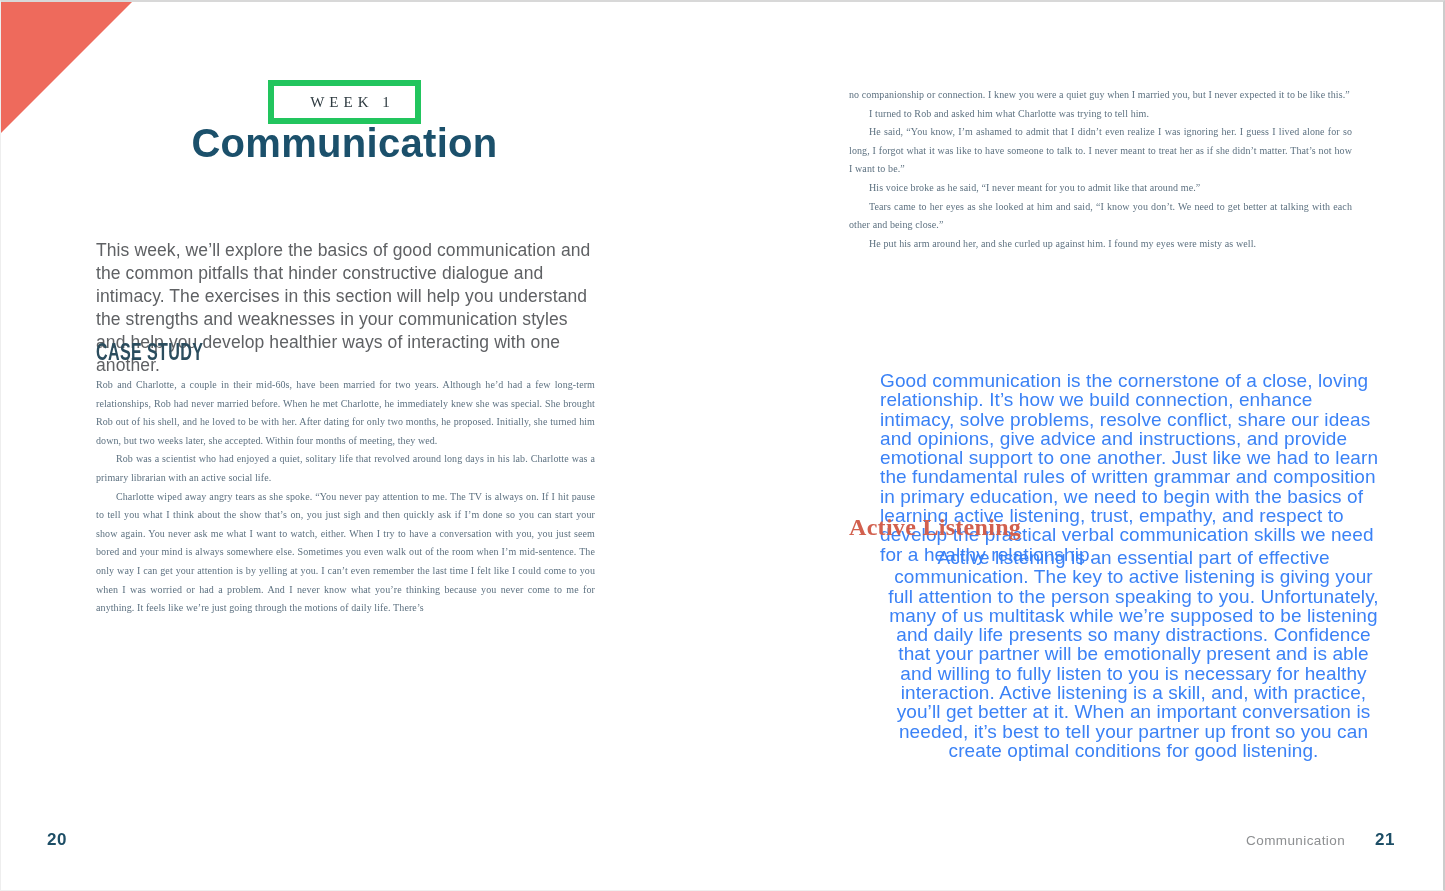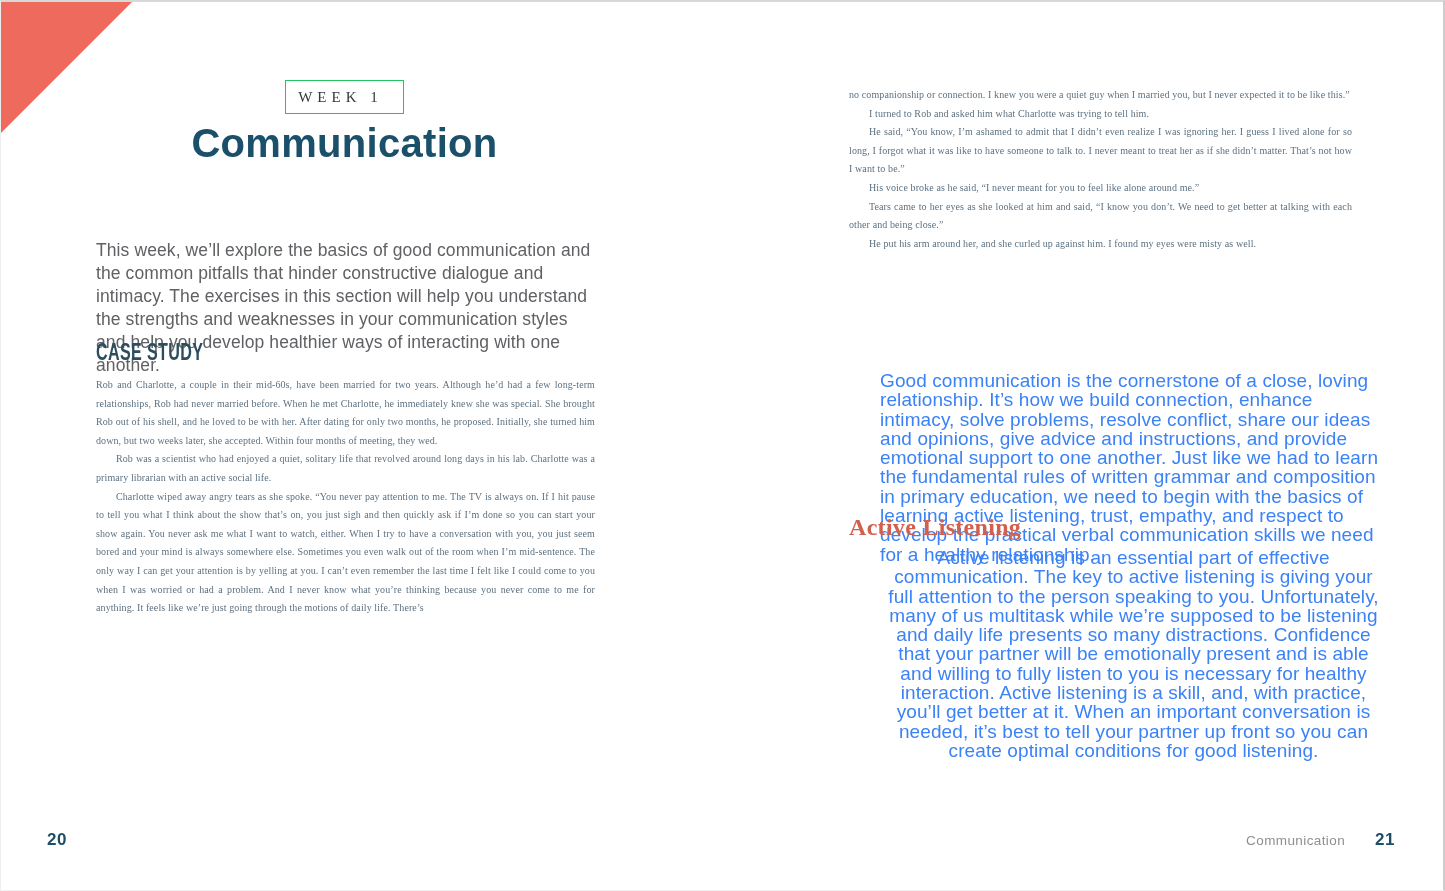--- a/index.html
+++ b/index.html
@@ -26,22 +26,22 @@
     clip-path: polygon(0 0, 100% 0, 0 100%);
   }
 
   
   .week-badge-row {
     position: absolute;
     top: 78px; left: 95px; width: 497px;
     display: flex; justify-content: center;
   }
   .week-badge {
-    border: 1px solid #22c55e;
-    padding: 8px 20px 7px 12px;
+    border: 6px solid #22c55e;
+    padding: 8px 20px 7px 36px;
     font-family: "Liberation Serif", serif;
     font-size: 15px;
     letter-spacing: 5px;
     color: #2e3a40;
   }
   .chapter-title {
     position: absolute;
     top: 119px; left: 95px; width: 497px;
     text-align: center;
     font-size: 40px;
@@ -153,21 +153,21 @@
     <p class="indent">Rob was a scientist who had enjoyed a quiet, solitary life that revolved around long days in his lab. Charlotte was a primary librarian with an active social life.</p>
     <p class="indent">Charlotte wiped away angry tears as she spoke. “You never pay attention to me. The TV is always on. If I hit pause to tell you what I think about the show that’s on, you just sigh and then quickly ask if I’m done so you can start your show again. You never ask me what I want to watch, either. When I try to have a conversation with you, you just seem bored and your mind is always somewhere else. Sometimes you even walk out of the room when I’m mid-sentence. The only way I can get your attention is by yelling at you. I can’t even remember the last time I felt like I could come to you when I was worried or had a problem. And I never know what you’re thinking because you never come to me for anything. It feels like we’re just going through the motions of daily life. There’s</p>
   </div>
 
   <div class="folio folio-left">20</div>
 
   <div class="serif-col case-right">
     <p>no companionship or connection. I knew you were a quiet guy when I married you, but I never expected it to be like this.”</p>
     <p class="indent">I turned to Rob and asked him what Charlotte was trying to tell him.</p>
     <p class="indent">He said, “You know, I’m ashamed to admit that I didn’t even realize I was ignoring her. I guess I lived alone for so long, I forgot what it was like to have someone to talk to. I never meant to treat her as if she didn’t matter. That’s not how I want to be.”</p>
-    <p class="indent">His voice broke as he said, “I never meant for you to feel like alone around me.”</p>
+    <p class="indent">His voice broke as he said, “I never meant for you to admit like that around me.”</p>
     <p class="indent">Tears came to her eyes as she looked at him and said, “I know you don’t. We need to get better at talking with each other and being close.”</p>
     <p class="indent">He put his arm around her, and she curled up against him. I found my eyes were misty as well.</p>
   </div>
 
 
   <p class="sans-body section-body">Good communication is the cornerstone of a close, loving relationship. It’s how we build connection, enhance intimacy, solve problems, resolve conflict, share our ideas and opinions, give advice and instructions, and provide emotional support to one another. Just like we had to learn the fundamental rules of written grammar and composition in primary education, we need to begin with the basics of learning active listening, trust, empathy, and respect to develop the practical verbal communication skills we need for a healthy relationship.</p>
 
   <h3 class="subsection-heading">Active Listening</h3>
 
   <p class="sans-body subsection-body">Active listening is an essential part of effective communication. The key to active listening is giving your full attention to the person speaking to you. Unfortunately, many of us multitask while we’re supposed to be listening and daily life presents so many distractions. Confidence that your partner will be emotionally present and is able and willing to fully listen to you is necessary for healthy interaction. Active listening is a skill, and, with practice, you’ll get better at it. When an important conversation is needed, it’s best to tell your partner up front so you can create optimal conditions for good listening.</p>

